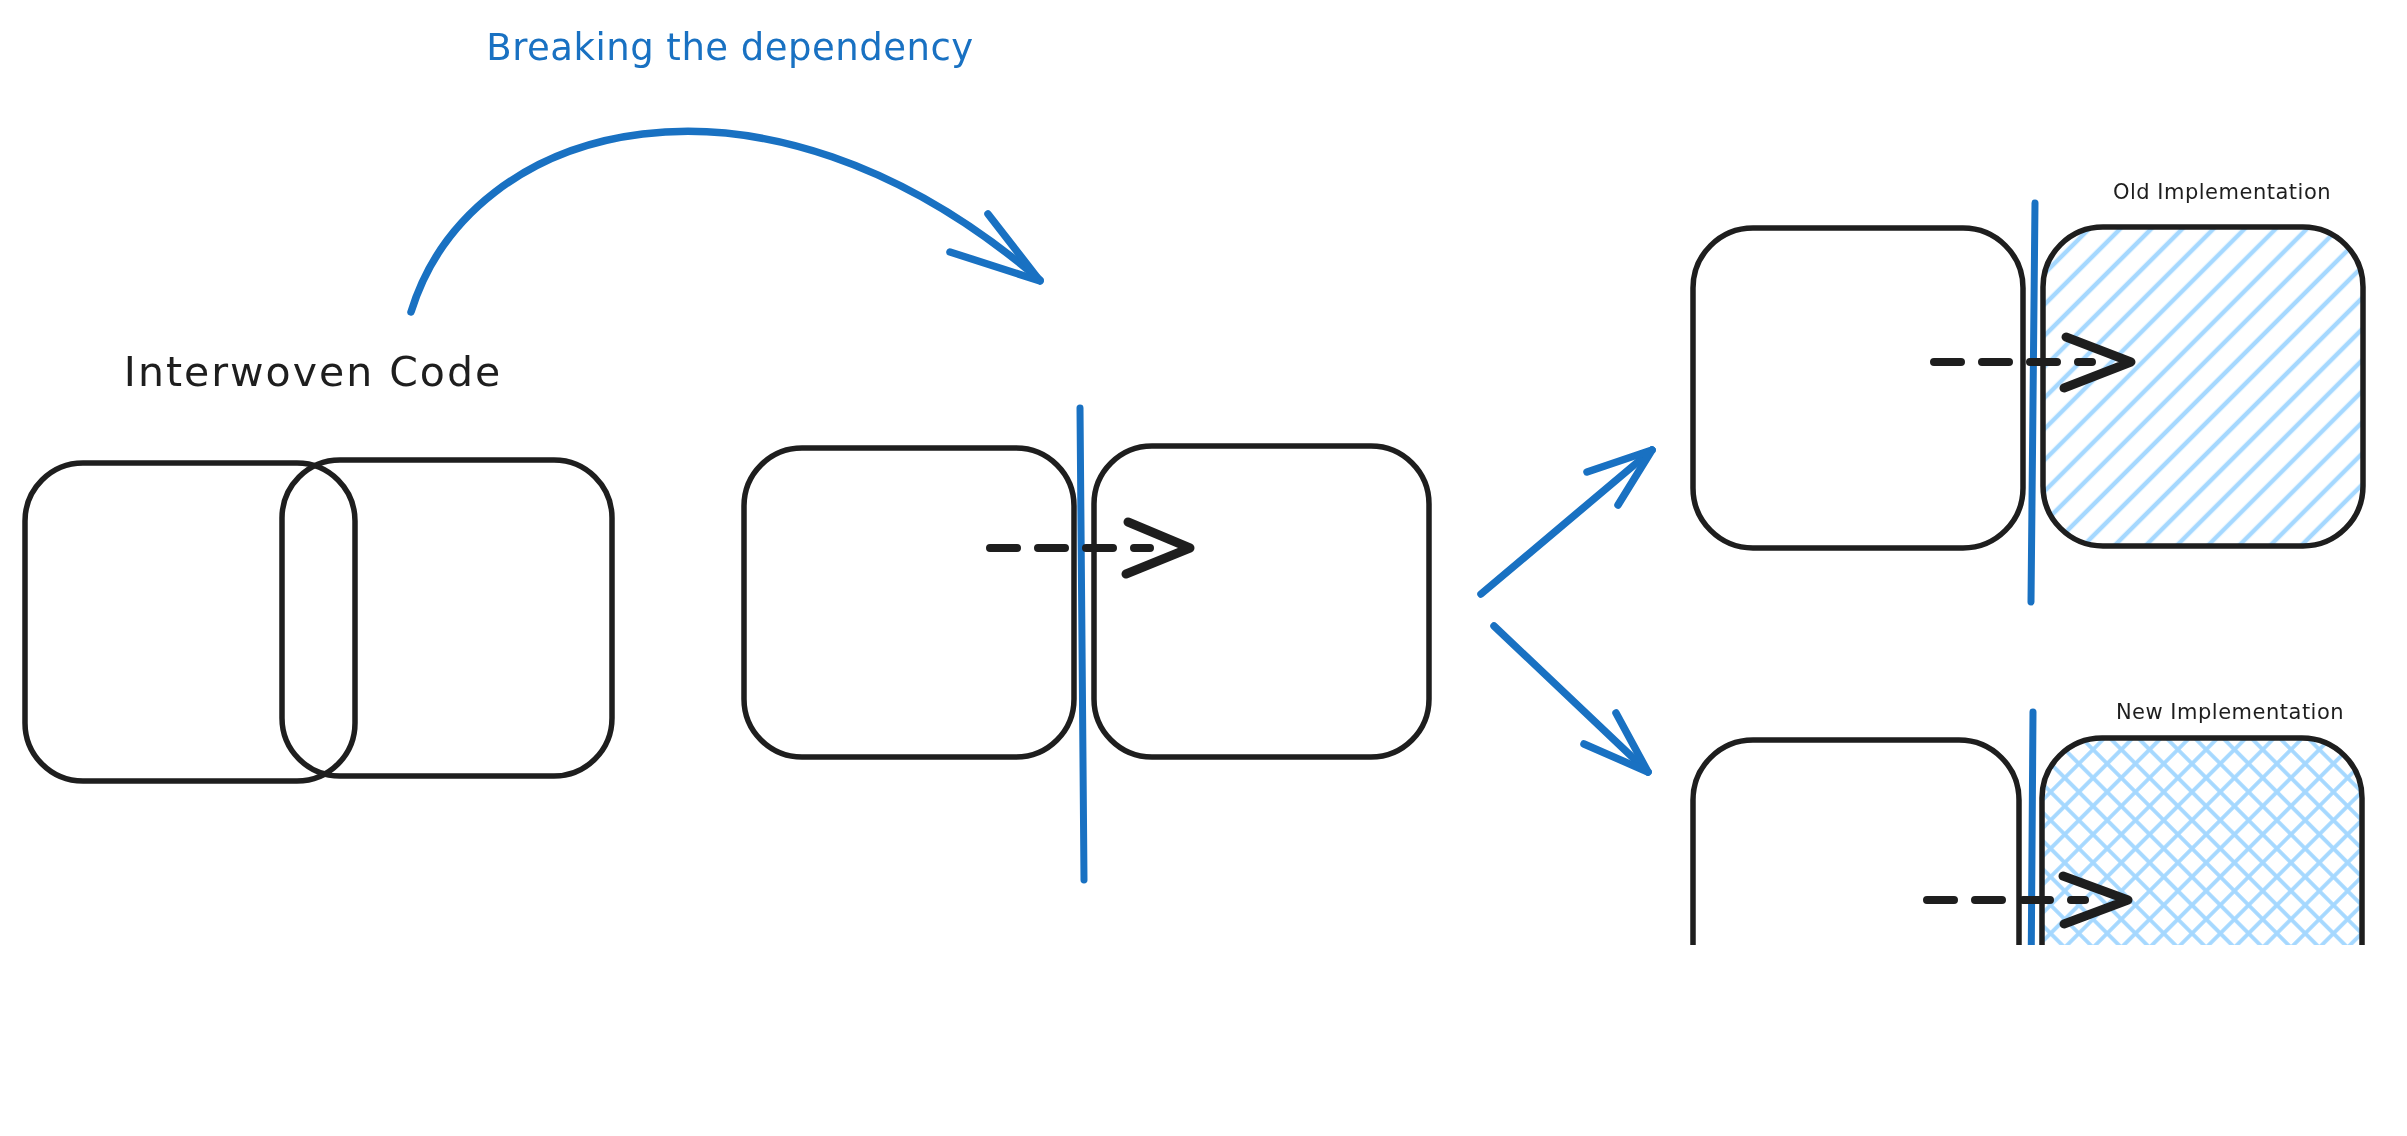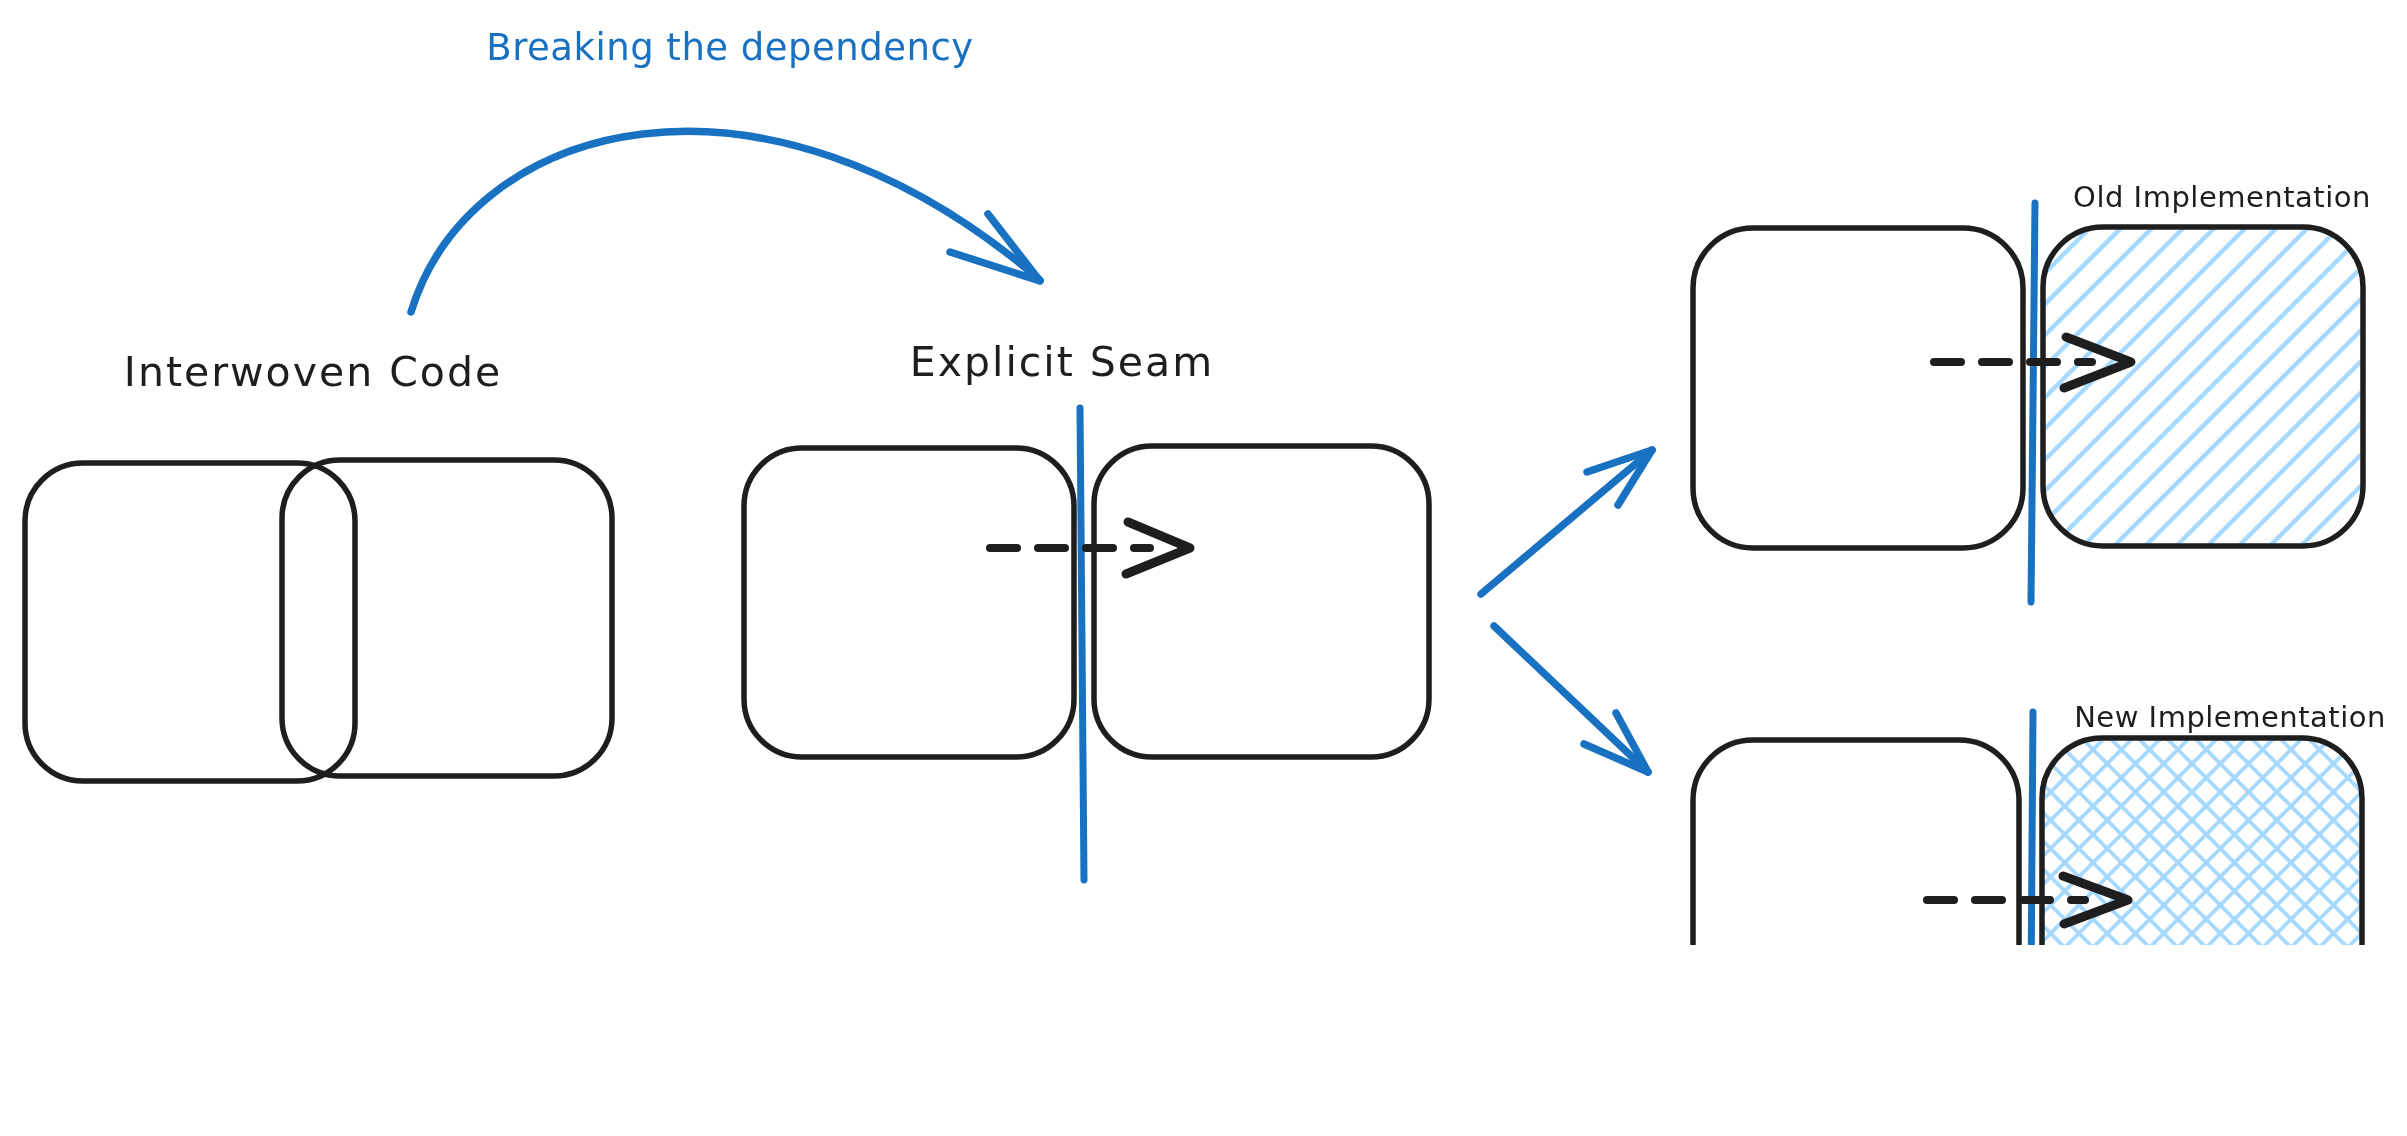--- a/index.html
+++ b/index.html
@@ -31,21 +31,21 @@
     color: #1971c2;
     font-size: 37px;
     letter-spacing: 0.5px;
     font-weight: 500;
   }
   .label-large {
     font-size: 41px;
     letter-spacing: 2px;
   }
   .label-small {
-    font-size: 29px;
+    font-size: 21px;
     letter-spacing: 0.5px;
   }
 </style>
 </head>
 <body>
 
 <div class="canvas">
 
   <svg class="artwork" width="2407" height="1136" viewBox="0 0 2407 1136">
     <defs>
@@ -99,19 +99,18 @@
       <line x1="2033" y1="712" x2="2030" y2="1122" stroke="#1971c2" stroke-width="7" stroke-linecap="round"></line>
       <line x1="1927" y1="900" x2="2085" y2="900" stroke="#1e1e1e" stroke-width="8" stroke-linecap="round" stroke-dasharray="27 21"></line>
       <polyline points="2063,876 2128,900 2064,924" fill="none" stroke="#1e1e1e" stroke-width="9" stroke-linecap="round" stroke-linejoin="round"></polyline>
     </g>
   </svg>
 
   <div class="label label-title" style="left: 730px; top: 26px;">Breaking the dependency</div>
 
   <div class="label label-large" style="left: 313px; top: 348px;">Interwoven Code</div>
 
-  <div class="label label-large" style="left: 1062px; top: 338px;">Explicit Seam</div>
 
   <div class="label label-small" style="left: 2222px; top: 180px;">Old Implementation</div>
 
   <div class="label label-small" style="left: 2230px; top: 688px; margin-top: 12px;">New Implementation</div>
 
 </div>
 
 </body></html>

